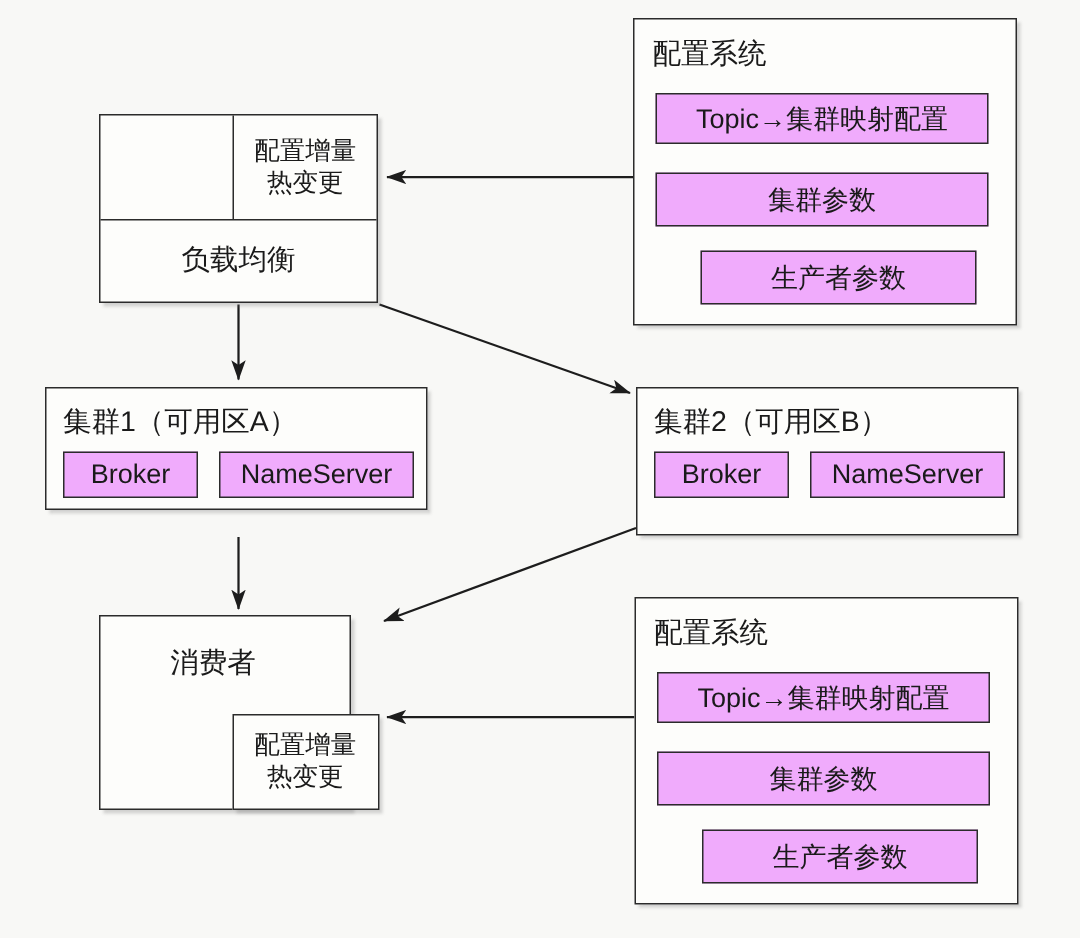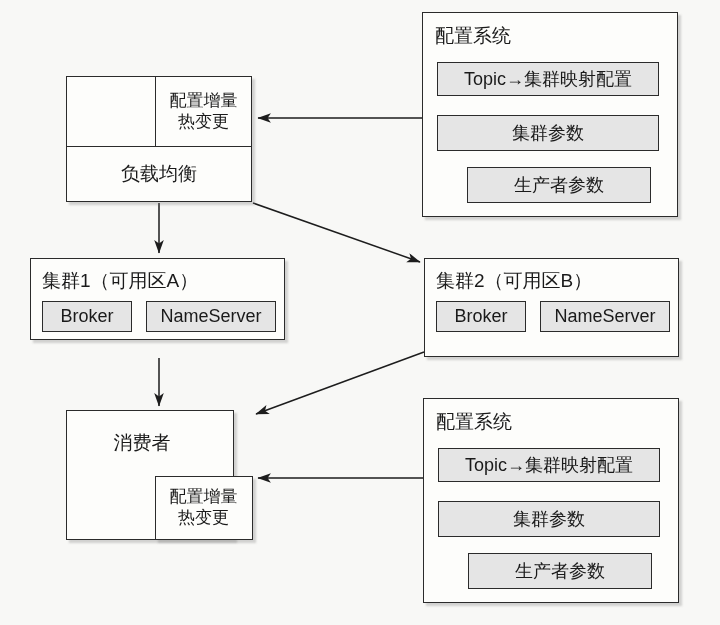--- a/index.html
+++ b/index.html
@@ -34,21 +34,21 @@
   .t17{font-size:17px;}
 
   .title{
     position:absolute;
     font-size:19px;
     white-space:nowrap;
   }
   .chip{
     position:absolute;
     box-sizing:border-box;
-    background:#e5e5e5;
+    background:#f0abfc;
     border:1.6px solid #2b2b2b;
     display:flex;align-items:center;justify-content:center;
     font-size:18px;
     white-space:nowrap;
   }
   .chip.thin{border-width:1.4px;align-items:center;}
 </style>
 </head>
 <body>
 

